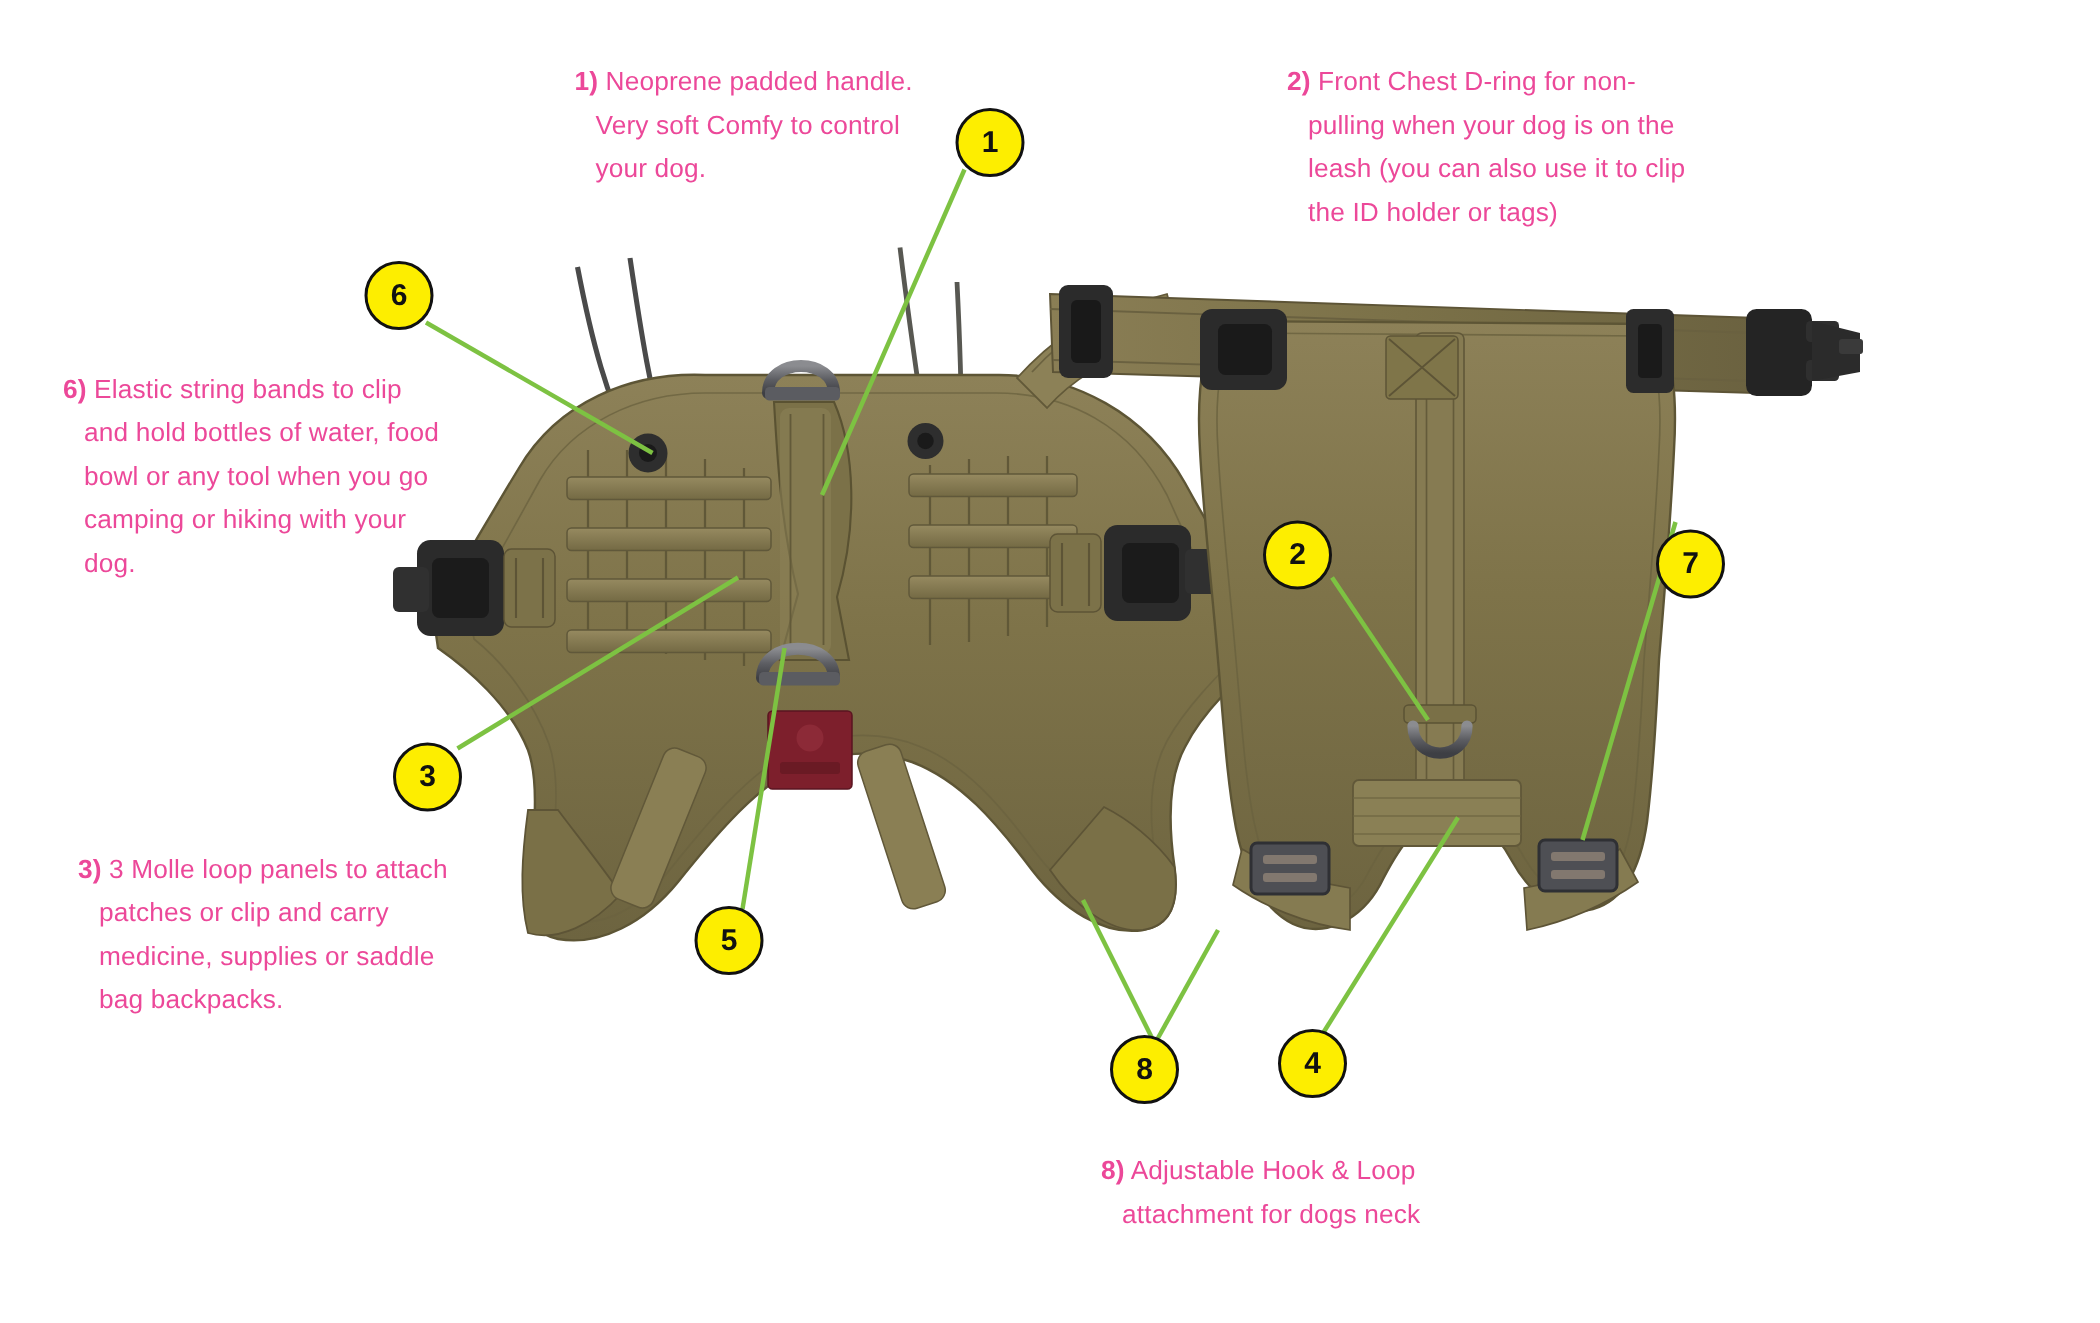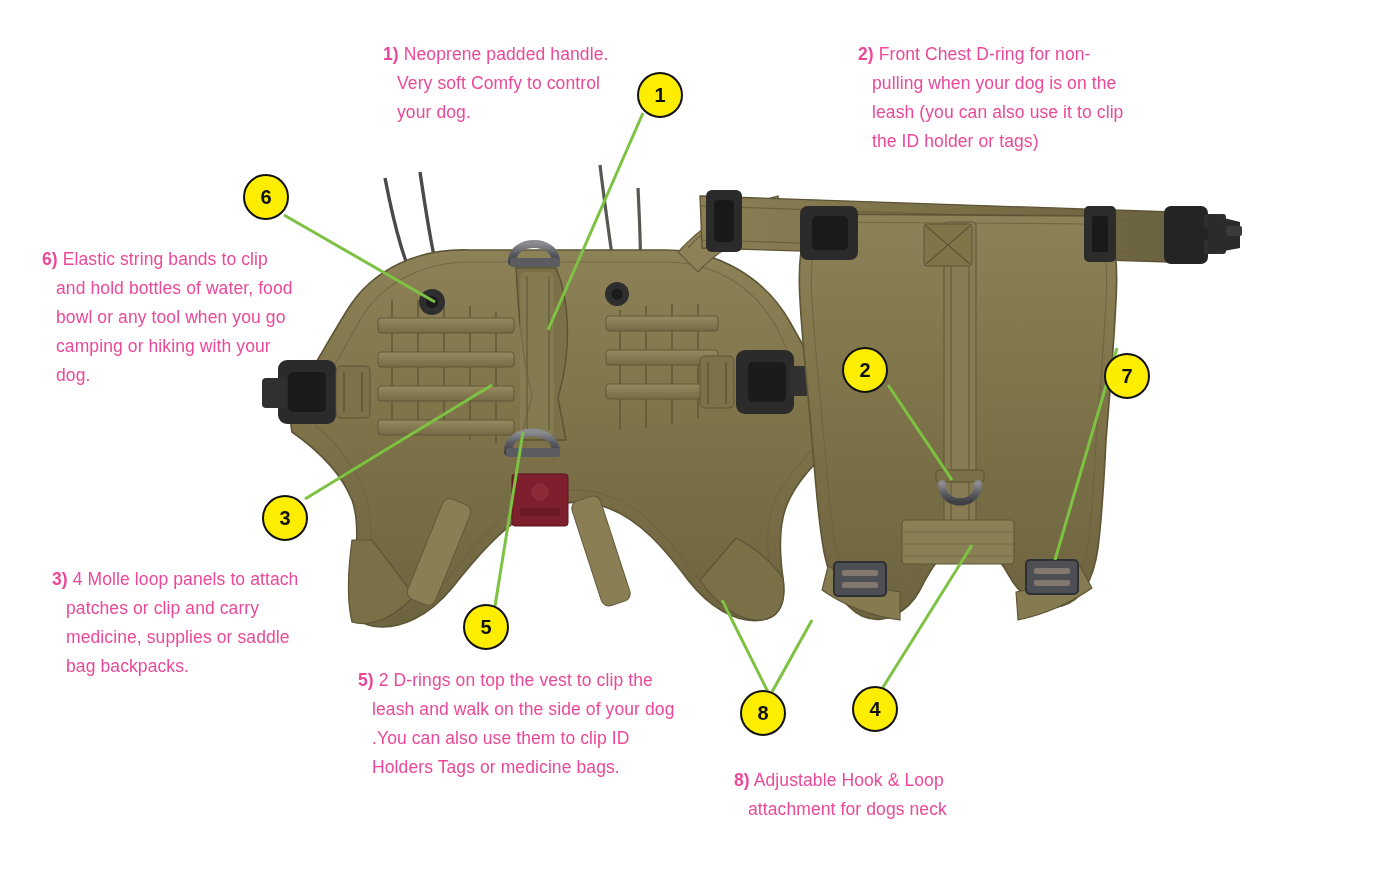--- a/index.html
+++ b/index.html
@@ -311,31 +311,25 @@
   <div class="caption" style="left:818px; top:40px; width:268px;margin-left:40px;">
     <span class="hang">
       <b>2)</b>
       <span>Front Chest D-ring for non-pulling when your dog is on the leash (you can also use it to clip the ID holder or tags)</span>
     </span>
   </div>
 
   <div class="caption" style="left:52px; top:565px; width:272px;">
     <span class="hang">
       <b>3)</b>
-      <span>4 Molle loop panels to attach patches or clip and carry medicine, supplies or saddle bag backpacks.</span>
-    </span>
-  </div>
-
-
-  <div class="caption" style="left:358px; top:666px; width:320px;">
-    <span class="hang">
-      <b>5)</b>
-      <span>2 D-rings  on top the vest to clip the leash and walk on the side of your dog .You can also use them to clip ID Holders Tags or medicine bags.</span>
-    </span>
-  </div>
+      <span>3 Molle loop panels to attach patches or clip and carry medicine, supplies or saddle bag backpacks.</span>
+    </span>
+  </div>
+
+
 
   <div class="caption" style="left:29px; top:245px; width:260px;margin-left:13px;">
     <span class="hang">
       <b>6)</b>
       <span>Elastic string bands to clip and hold bottles of water, food bowl or any tool when you go camping or hiking with your dog.</span>
     </span>
   </div>
 
 
   <div class="caption" style="left:734px; top:766px; width:260px;">

